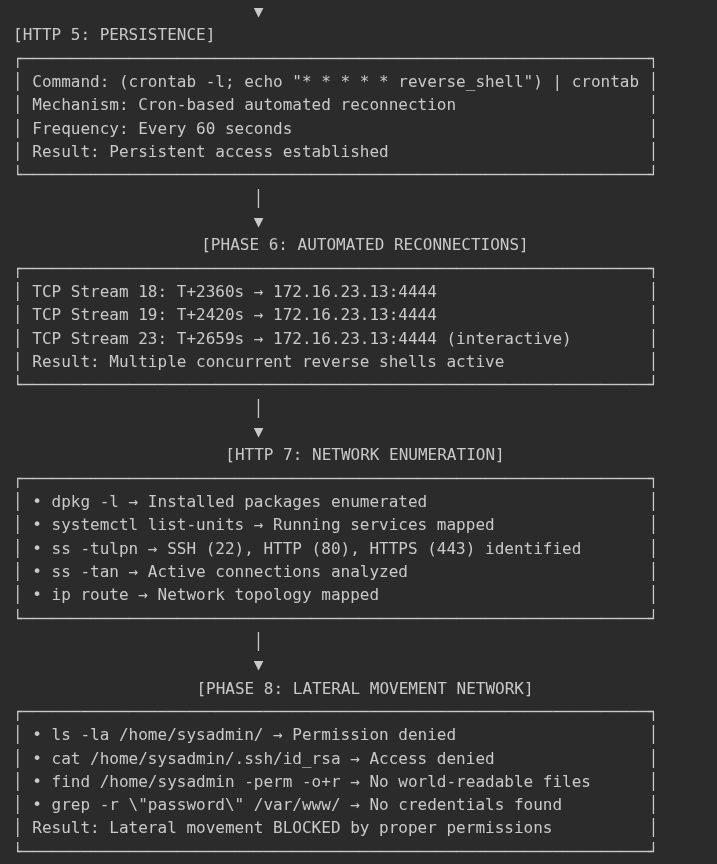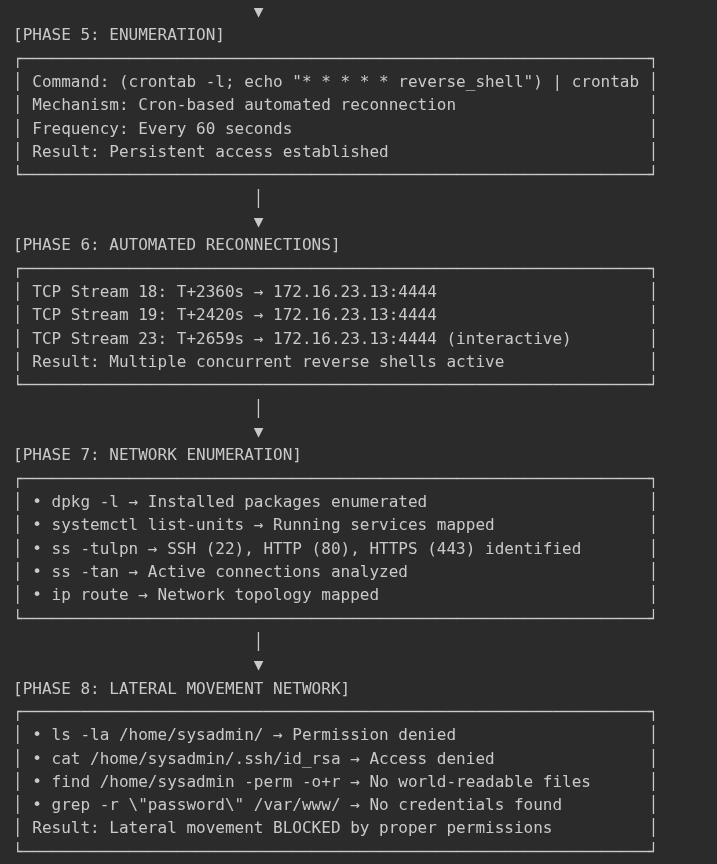--- a/index.html
+++ b/index.html
@@ -19,31 +19,31 @@
   #screen pre {
     margin: 0;
     padding: 0;
     font-family: inherit;
     font-size: inherit;
     line-height: inherit;
     white-space: pre;
   }
   .connector-top { margin-top: -15px; }   
   .spaced-conn   { margin-top: 3px; }     
-  .spaced-head   { margin-top: 2px; }
+  .spaced-head   { margin-top: 2px; text-align: center; }
 </style>
 </head>
 <body>
 
 <div id="screen">
 
   <pre class="connector-top">                         ▼</pre>
 
   <section>
-    <pre class="phase-header">[PHASE 5: ENUMERATION]</pre>
+    <pre class="phase-header">[HTTP 5: PERSISTENCE]</pre>
     <pre class="phase-box">┌─────────────────────────────────────────────────────────────────┐
 │ Command: (crontab -l; echo "* * * * * reverse_shell") | crontab │
 │ Mechanism: Cron-based automated reconnection                    │
 │ Frequency: Every 60 seconds                                     │
 │ Result: Persistent access established                           │
 └─────────────────────────────────────────────────────────────────┘</pre>
   </section>
 
   <pre class="connector spaced-conn">                         │
                          ▼</pre>
@@ -55,21 +55,21 @@
 │ TCP Stream 19: T+2420s → 172.16.23.13:4444                      │
 │ TCP Stream 23: T+2659s → 172.16.23.13:4444 (interactive)        │
 │ Result: Multiple concurrent reverse shells active               │
 └─────────────────────────────────────────────────────────────────┘</pre>
   </section>
 
   <pre class="connector spaced-conn">                         │
                          ▼</pre>
 
   <section>
-    <pre class="phase-header spaced-head">[PHASE 7: NETWORK ENUMERATION]</pre>
+    <pre class="phase-header spaced-head">[HTTP 7: NETWORK ENUMERATION]</pre>
     <pre class="phase-box">┌─────────────────────────────────────────────────────────────────┐
 │ • dpkg -l → Installed packages enumerated                       │
 │ • systemctl list-units → Running services mapped                │
 │ • ss -tulpn → SSH (22), HTTP (80), HTTPS (443) identified       │
 │ • ss -tan → Active connections analyzed                         │
 │ • ip route → Network topology mapped                            │
 └─────────────────────────────────────────────────────────────────┘</pre>
   </section>
 
   <pre class="connector spaced-conn">                         │

